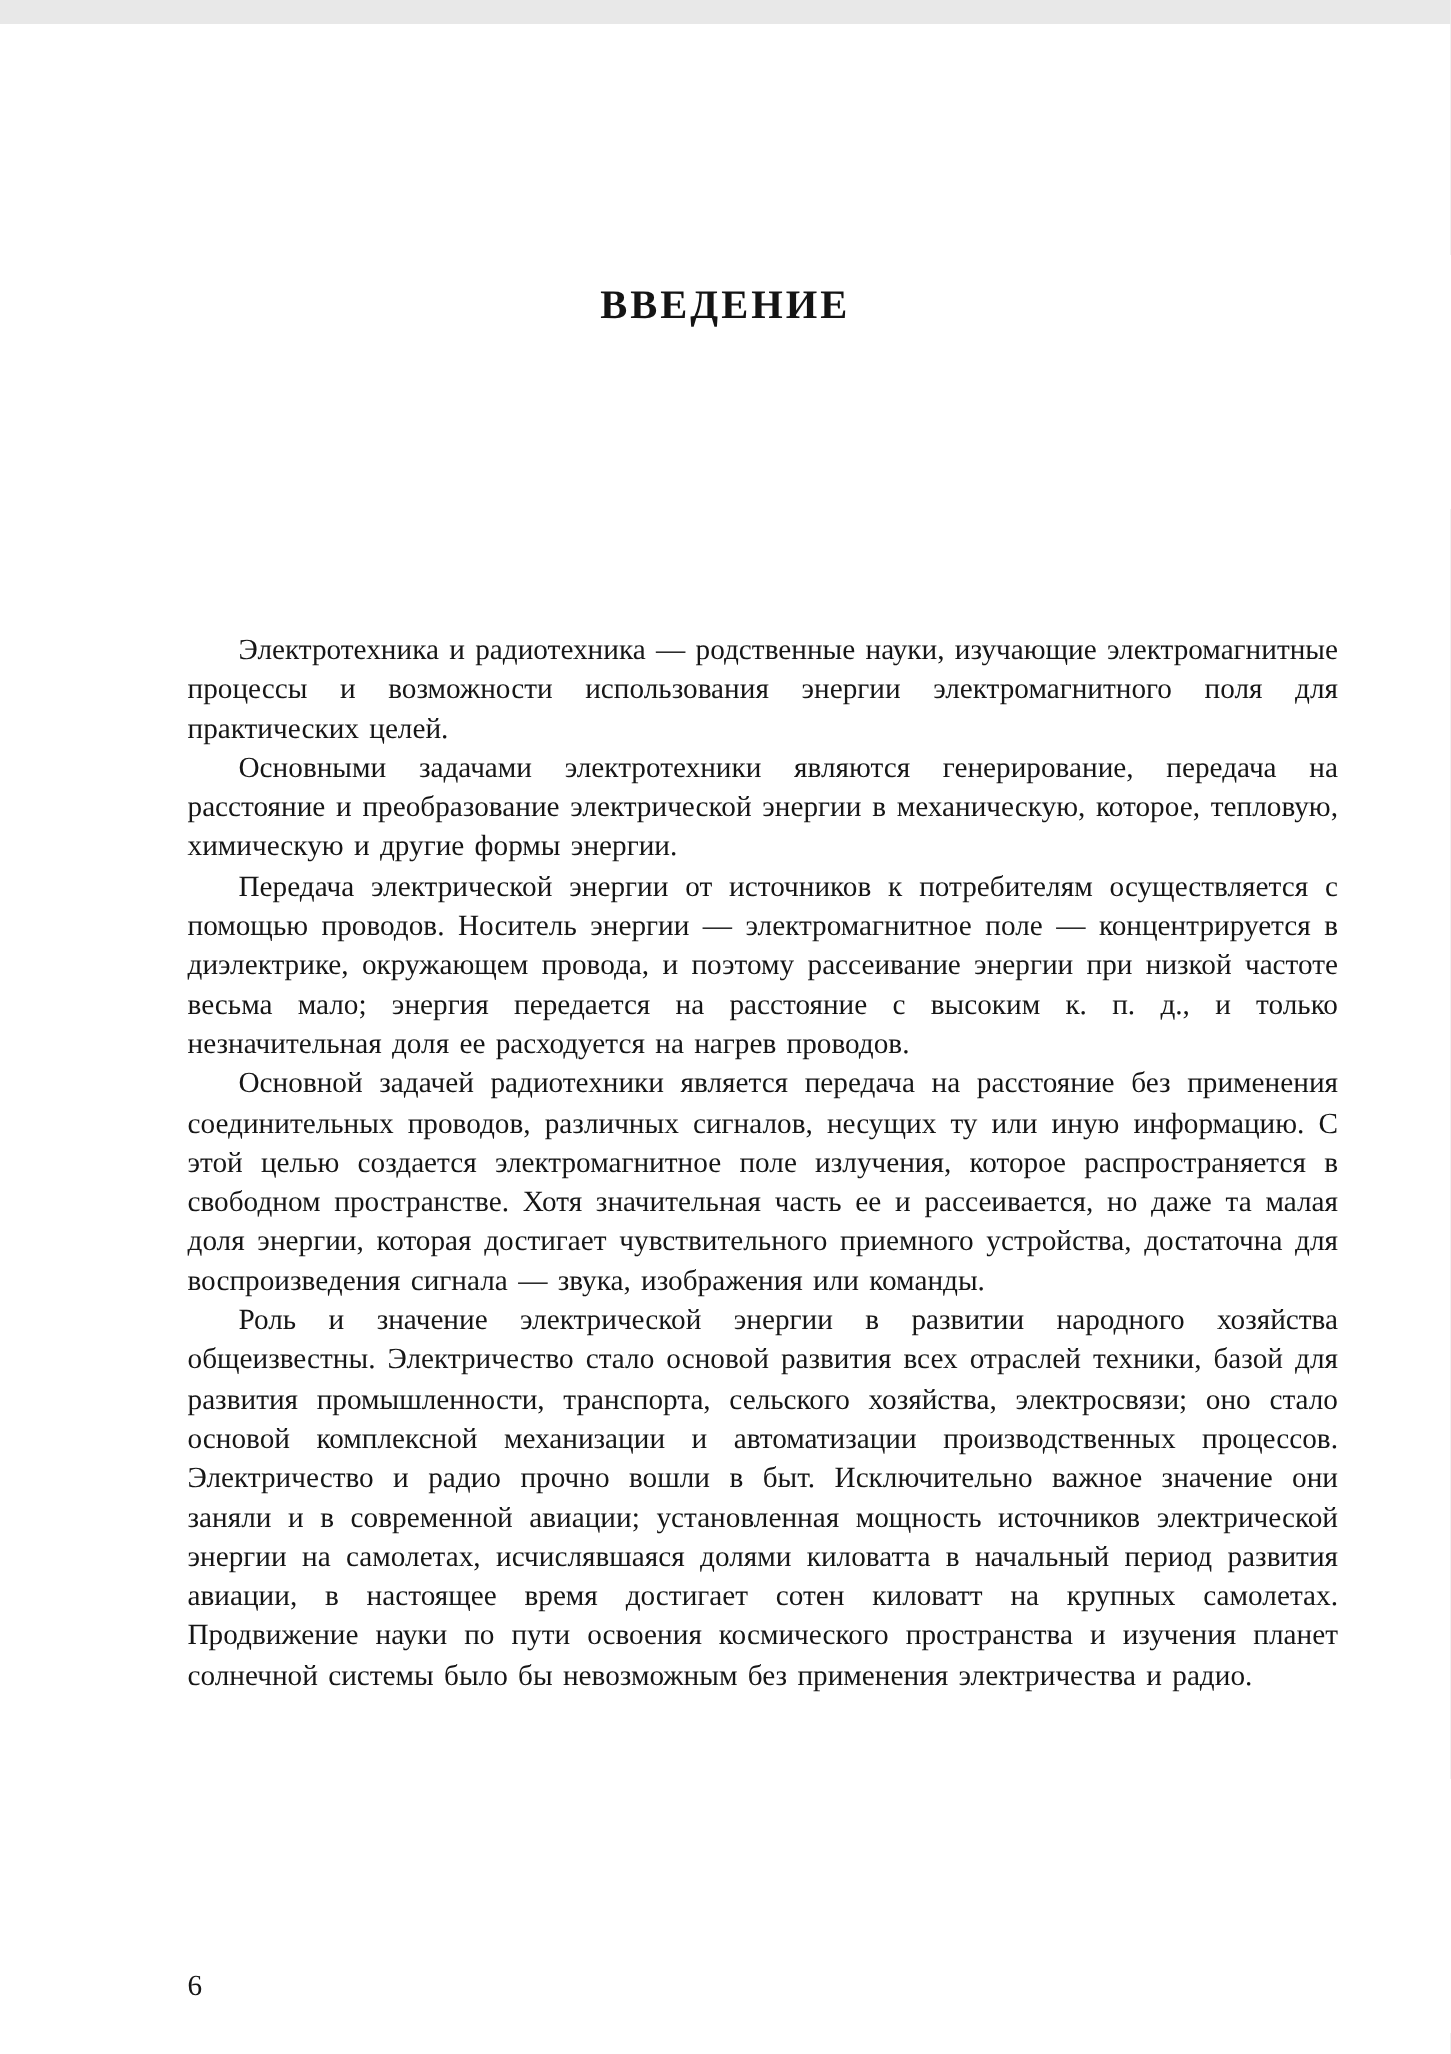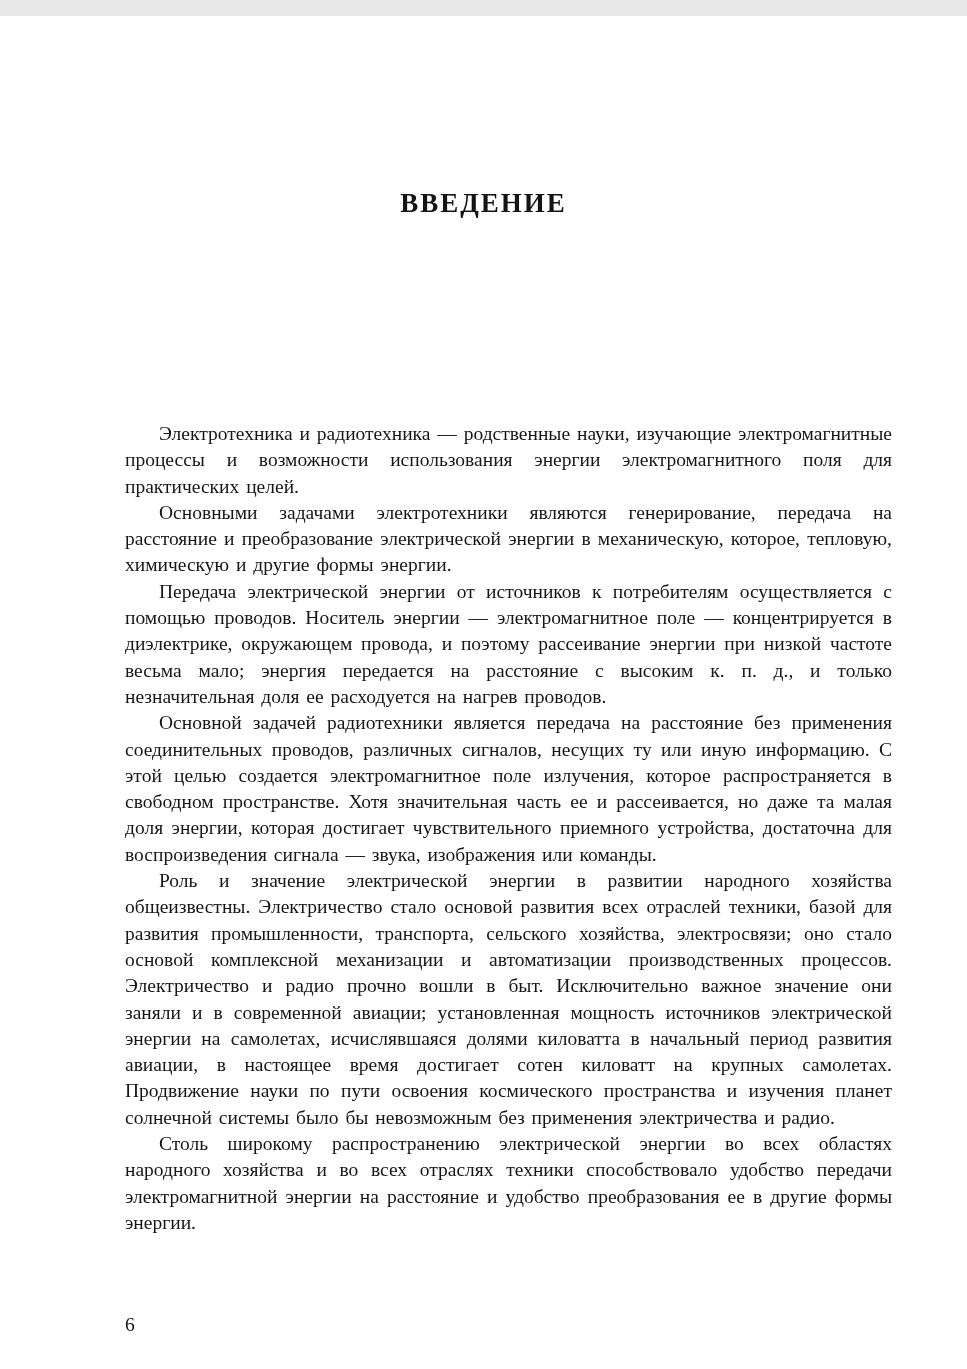--- a/index.html
+++ b/index.html
@@ -54,17 +54,16 @@
 
 <div class="page">
   <h1 class="title">ВВЕДЕНИЕ</h1>
 
   <div class="body-text">
     <p>Электротехника и радиотехника — родственные науки, изучающие электромагнитные процессы и возможности использования энергии электромагнитного поля для практических целей.</p>
     <p>Основными задачами электротехники являются генерирование, передача на расстояние и преобразование электрической энергии в механическую, которое, тепловую, химическую и другие формы энергии.</p>
     <p>Передача электрической энергии от источников к потребителям осуществляется с помощью проводов. Носитель энергии — электромагнитное поле — концентрируется в диэлектрике, окружающем провода, и поэтому рассеивание энергии при низкой частоте весьма мало; энергия передается на расстояние с высоким к. п. д., и только незначительная доля ее расходуется на нагрев проводов.</p>
     <p>Основной задачей радиотехники является передача на расстояние без применения соединительных проводов, различных сигналов, несущих ту или иную информацию. С этой целью создается электромагнитное поле излучения, которое распространяется в свободном пространстве. Хотя значительная часть ее и рассеивается, но даже та малая доля энергии, которая достигает чувствительного приемного устройства, достаточна для воспроизведения сигнала — звука, изображения или команды.</p>
     <p>Роль и значение электрической энергии в развитии народного хозяйства общеизвестны. Электричество стало основой развития всех отраслей техники, базой для развития промышленности, транспорта, сельского хозяйства, электросвязи; оно стало основой комплексной механизации и автоматизации производственных процессов. Электричество и радио прочно вошли в быт. Исключительно важное значение они заняли и в современной авиации; установленная мощность источников электрической энергии на самолетах, исчислявшаяся долями киловатта в начальный период развития авиации, в настоящее время достигает сотен киловатт на крупных самолетах. Продвижение науки по пути освоения космического пространства и изучения планет солнечной системы было бы невозможным без применения электричества и радио.</p>
-    <p>Столь широкому распространению электрической энергии во всех областях народного хозяйства и во всех отраслях техники способствовало удобство передачи электромагнитной энергии на расстояние и удобство преобразования ее в другие формы энергии.</p>
   </div>
 
   <div class="page-number">6</div>
 </div>
 
 </body></html>

